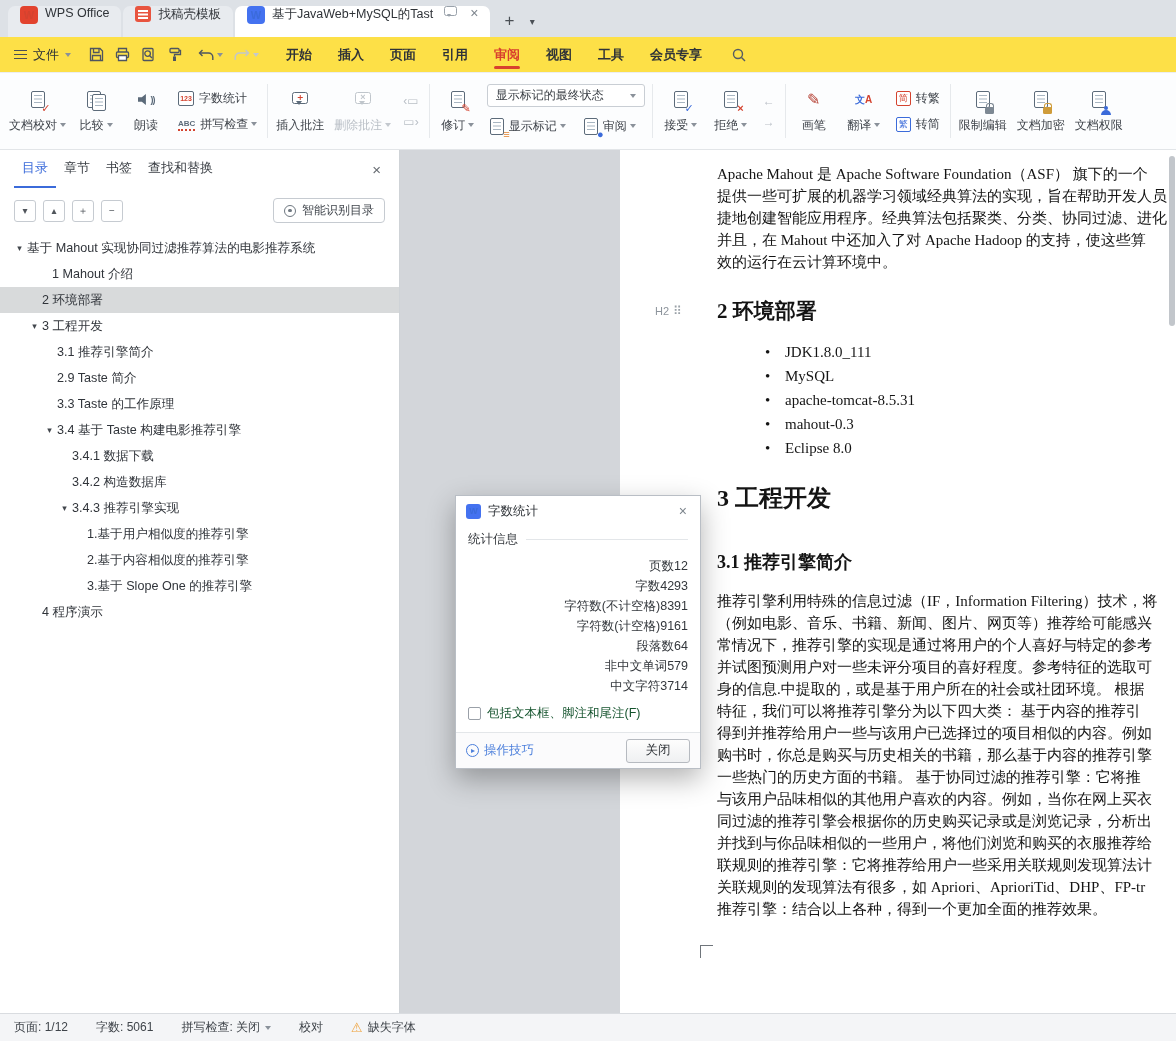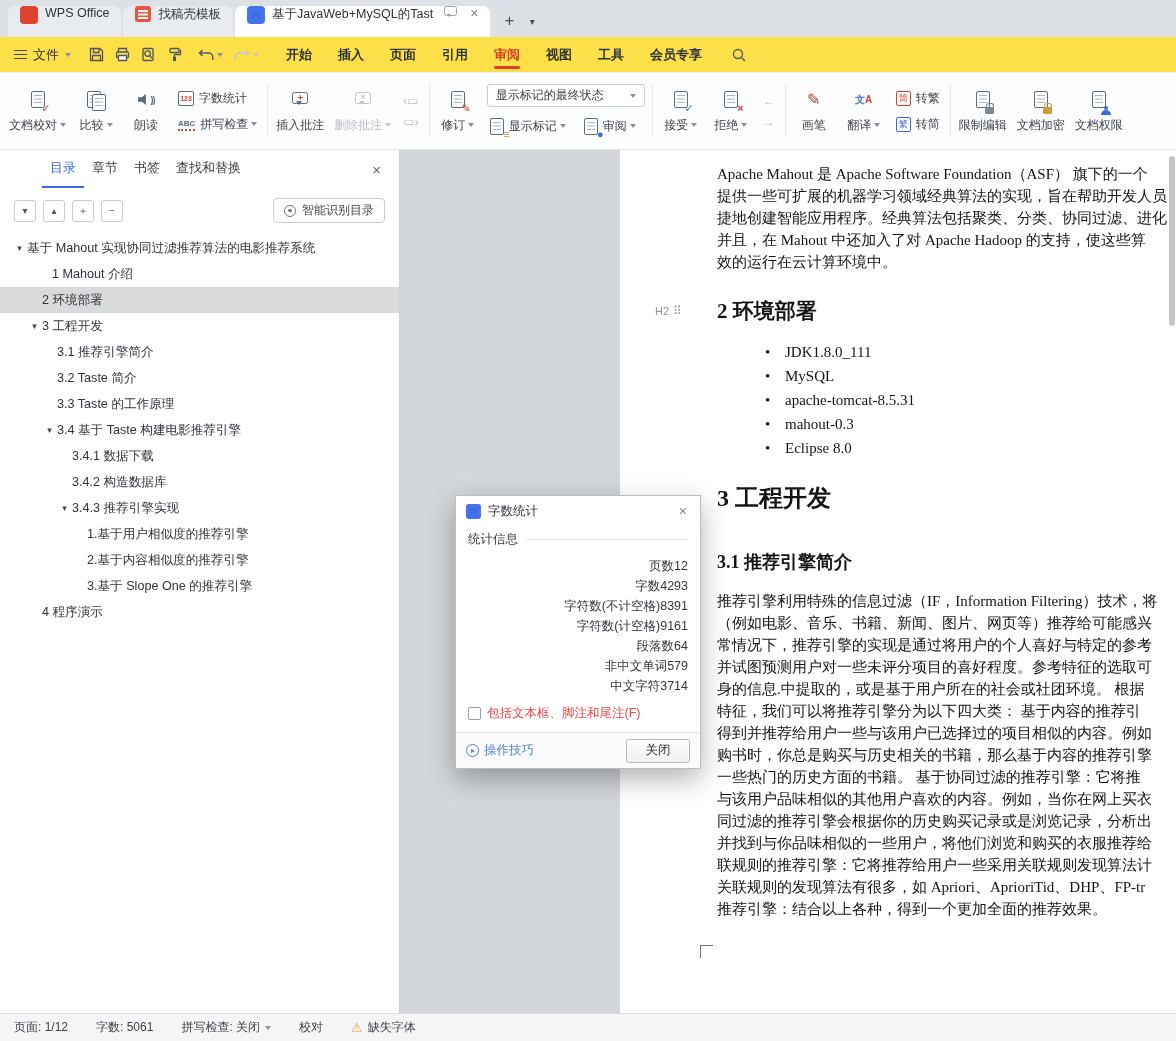--- a/index.html
+++ b/index.html
@@ -84,21 +84,21 @@
   .icper::after { content:""; position:absolute; left:0; bottom:0; width:10px; height:4.5px; border-radius:5px 5px 0 0; background:#3b6bda; }
   .ictr { font-size:10px; font-weight:bold; }
   .pen { font-size:16px; color:#b33b2e; line-height:1; }
   .navg { font-size:12px; color:#b9bfc6; line-height:1; }
 
   
   .main { flex:1; display:flex; min-height:0; }
   .sidebar { width:400px; background:#fff; flex:0 0 auto; display:flex; flex-direction:column; border-right:1px solid #cfd3d7; }
   .side-tabs { height:38px; display:flex; align-items:center; padding:0 14px; gap:8px; }
   .stab { height:100%; display:flex; align-items:center; padding:0 8px; font-size:13px; color:#3c4046; border-bottom:2px solid transparent; }
-  .stab.active { color:#3b6bda; border-bottom-color:#3b6bda;margin-left:28px; }
+  .stab.active { color:#3b6bda; border-bottom-color:#3b6bda; }
   .sclose { margin-left:auto; color:#666b71; font-size:15px; line-height:1; padding:2px 4px; }
   .side-tools { padding:10px 14px 8px; display:flex; align-items:center; gap:7px; }
   .sqbtn { width:22px; height:22px; border:1px solid #c6cbd1; border-radius:3px; background:#fff; font-size:10px; color:#50555b;
     display:flex; align-items:center; justify-content:center; }
   .smart { margin-left:auto; height:25px; border:1px solid #c6cbd1; border-radius:4px; padding:0 10px; font-size:12px;
     color:#41464d; display:flex; align-items:center; gap:6px; background:#fff; }
   .smart-ic { width:12px; height:12px; border:1.3px solid #6f7881; border-radius:50%; position:relative; }
   .smart-ic::after { content:""; position:absolute; left:3px; top:3px; width:3.5px; height:3.5px; border-radius:50%; background:#6f7881; }
   .tree { flex:1; padding-top:4px; overflow:hidden; }
   .trow { height:26px; display:flex; align-items:center; white-space:nowrap; overflow:hidden; font-size:12.6px; color:#30343a; }
@@ -127,21 +127,21 @@
 
   
   .dialog { position:absolute; left:55px; top:345px; width:246px; background:#fff; border:1px solid #b9bec5;
     box-shadow:0 10px 26px rgba(0,0,0,.30); z-index:6; }
   .dlg-title { height:30px; display:flex; align-items:center; gap:7px; padding:0 10px; font-size:12.5px; color:#2f3338; }
   .dlg-close { margin-left:auto; color:#7d858d; font-size:14px; line-height:1; padding:1px 3px; }
   .dlg-body { padding:2px 12px 10px; }
   .dlg-sec { display:flex; align-items:center; gap:8px; font-size:12.5px; color:#33373c; margin:3px 0 8px; }
   .secline { flex:1; height:1px; background:#e3e6e9; }
   .drow { display:flex; justify-content:flex-end; font-size:12.5px; color:#33373c; line-height:20px; }
-  .dlg-check { margin-top:9px; display:flex; align-items:center; gap:6px; font-size:12.5px; color:#ef4444; }
+  .dlg-check { margin-top:9px; display:flex; align-items:center; gap:6px; font-size:12.5px; color:#14532d; }
   .cb { width:13px; height:13px; border:1px solid #9aa0a8; border-radius:2px; background:#fff; flex:0 0 auto; }
   .dlg-footer { height:36px; border-top:1px solid #e3e6e9; background:#fbfbfc; display:flex; align-items:center; padding:0 10px; }
   .tips { color:#4a7edb; font-size:12.5px; display:flex; align-items:center; gap:5px; }
   .playic { width:13px; height:13px; border:1.2px solid #4a7edb; border-radius:50%; display:flex; align-items:center;
     justify-content:center; font-size:8px; padding-left:1px; }
   .closebtn { margin-left:auto; width:64px; height:24px; border:1px solid #b6bac0; border-radius:3px;
     background:linear-gradient(#fdfdfd,#eff0f2); font-size:12.5px; color:#2f3338; font-family:inherit; }
 
   
   .statusbar { height:28px; background:#f4f5f7; border-top:1px solid #d9dce0; display:flex; align-items:center;
@@ -485,21 +485,21 @@
           <div class="trow" style="padding-left: 27px;">
             <span class="tcaret">▾</span>
             <span class="tlabel">3 工程开发</span>
           </div>
           <div class="trow" style="padding-left: 42px;">
             <span class="tcaret" style="visibility: hidden;">▾</span>
             <span class="tlabel">3.1 推荐引擎简介</span>
           </div>
           <div class="trow" style="padding-left: 42px;">
             <span class="tcaret" style="visibility: hidden;">▾</span>
-            <span class="tlabel">3.2 Taste 简介</span>
+            <span class="tlabel">2.9 Taste 简介</span>
           </div>
           <div class="trow" style="padding-left: 42px;">
             <span class="tcaret" style="visibility: hidden;">▾</span>
             <span class="tlabel">3.3 Taste 的工作原理</span>
           </div>
           <div class="trow" style="padding-left: 42px;">
             <span class="tcaret">▾</span>
             <span class="tlabel">3.4 基于 Taste 构建电影推荐引擎</span>
           </div>
           <div class="trow" style="padding-left: 57px;">

